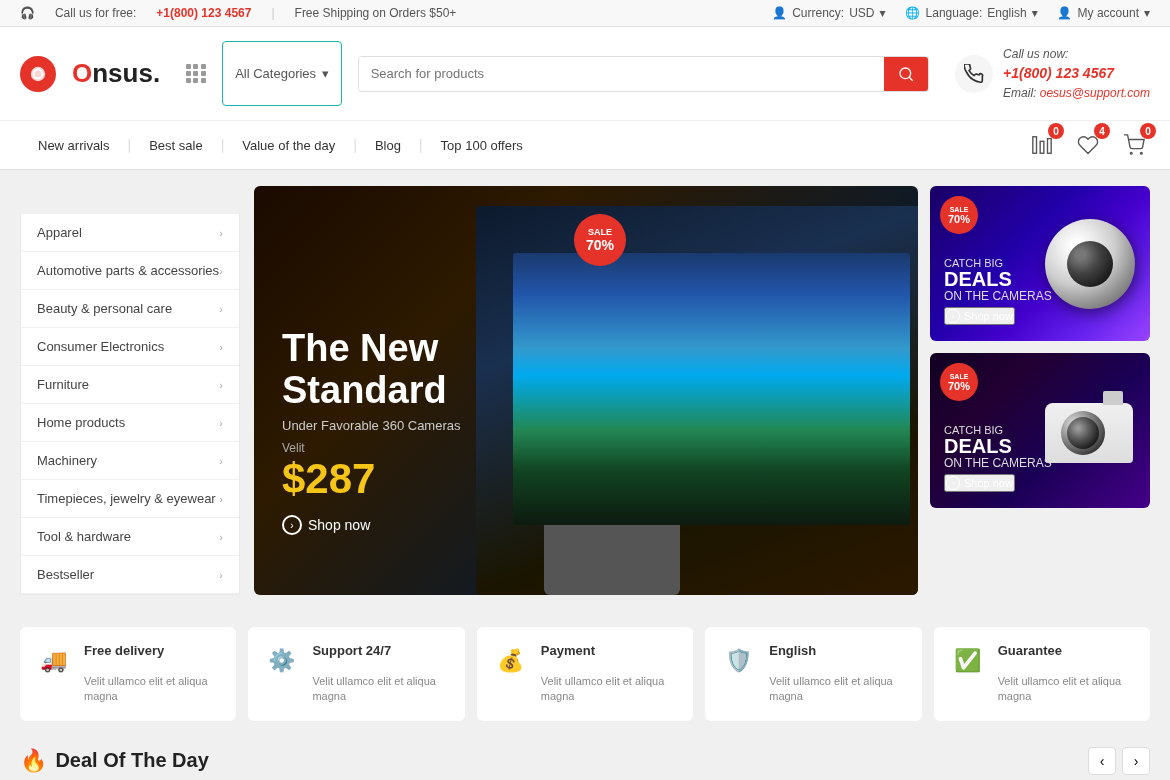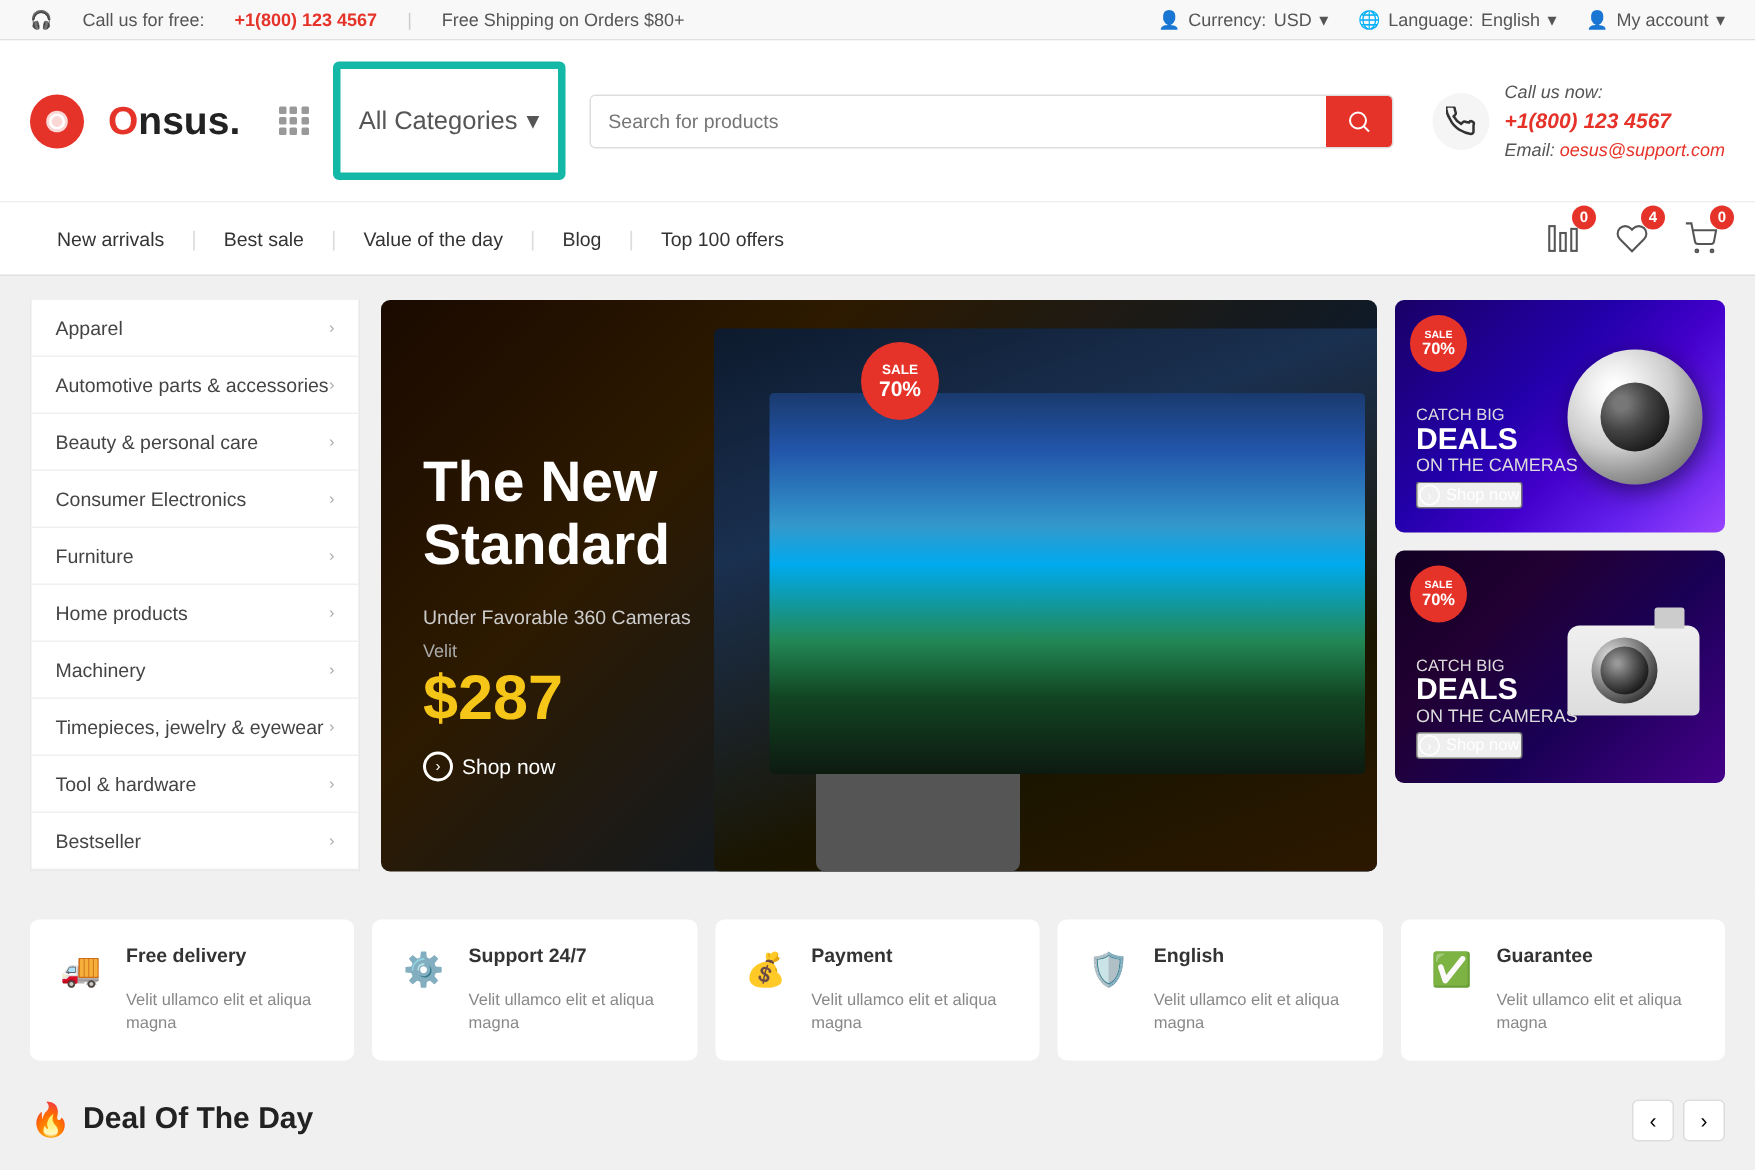--- a/index.html
+++ b/index.html
@@ -14,21 +14,21 @@
     .tb-sep { color: #ccc; }
 
     
     .header { background: #fff; padding: 14px 20px; display: flex; align-items: center; gap: 16px; border-bottom: 1px solid #eee; }
     .logo { font-size: 28px; font-weight: bold; color: #222; text-decoration: none; display: flex; align-items: center; gap: 16px; margin-right: 10px; }
     .logo-icon { width: 36px; height: 36px; background: #e63329; border-radius: 50%; display: inline-flex; align-items: center; justify-content: center; }
     .logo-icon svg { fill: white; }
     .logo-text { color: #222; font-weight: 900; font-size: 26px; }
     .grid-icon { display: grid; grid-template-columns: 1fr 1fr 1fr; gap: 2px; width: 20px; cursor: pointer; }
     .grid-icon span { width: 5px; height: 5px; background: #999; border-radius: 1px; display: block; }
-    .category-dropdown { display: flex; align-items: center; gap: 6px; border: 5px solid #14b8a6; padding: 24px 12px; border-radius: 4px; cursor: pointer; font-size: 17px; color: #555; white-space: nowrap; }
+    .category-dropdown { display: flex; align-items: center; gap: 6px; border: 1px solid #14b8a6; padding: 24px 12px; border-radius: 4px; cursor: pointer; font-size: 13px; color: #555; white-space: nowrap; }
     .search-bar { flex: 1; display: flex; align-items: center; border: 1px solid #ddd; border-radius: 4px; overflow: hidden; }
     .search-bar input { flex: 1; border: none; outline: none; padding: 9px 12px; font-size: 13px; color: #ec4899; }
     .search-btn { background: #e63329; border: none; padding: 9px 14px; cursor: pointer; display: flex; align-items: center; }
     .search-btn svg { fill: white; }
     .header-contact { display: flex; align-items: center; gap: 10px; margin-left: 10px; }
     .header-contact .phone-icon { width: 38px; height: 38px; border-radius: 50%; background: #f5f5f5; display: flex; align-items: center; justify-content: center; }
     .header-contact-text { font-size: 12px; color: #555; line-height: 1.5; font-style: italic; }
     .header-contact-text .phone { color: #e63329; font-weight: bold; font-size: 14px; }
     .header-contact-text .email { color: #e63329; }
 
@@ -42,29 +42,29 @@
     .nav-badge { position: absolute; top: -6px; right: -6px; background: #e63329; color: white; border-radius: 50%; width: 16px; height: 16px; font-size: 10px; display: flex; align-items: center; justify-content: center; font-weight: bold; }
 
     
     .main { display: flex; padding: 16px 20px; gap: 14px; background: #f0f0f0; }
 
     
     .sidebar { width: 220px; flex-shrink: 0; }
     .sidebar-header { background: #e63329; color: white; padding: 12px 16px; display: flex; align-items: center; gap: 8px; border-radius: 4px 4px 0 0; font-weight: bold; font-size: 14px; }
     .sidebar-header .dots-icon { display: grid; grid-template-columns: 1fr 1fr; gap: 2px; }
     .sidebar-header .dots-icon span { width: 4px; height: 4px; background: white; border-radius: 1px; }
-    .sidebar-menu { background: #fff; border: 1px solid #e8e8e8; border-top: none; }
+    .sidebar-menu { background: #fff; border: 1px solid #e8e8e8; border-top: none; margin-top: 28px; }
     .sidebar-item { display: flex; align-items: center; justify-content: space-between; padding: 11px 16px; border-bottom: 1px solid #f0f0f0; cursor: pointer; font-size: 13px; color: #444; }
     .sidebar-item .chevron { color: #aaa; font-size: 11px; }
 
     
     .hero-area { flex: 1; display: flex; gap: 12px; }
     .hero-banner { flex: 1; border-radius: 6px; overflow: hidden; position: relative; background: linear-gradient(135deg, #1a0a00 0%, #2d1a00 30%, #0a1a2d 70%, #001030 100%); min-height: 330px; display: flex; align-items: flex-end; }
     .hero-content { position: absolute; left: 28px; bottom: 60px; color: white; z-index: 2; }
-    .hero-title { font-size: 38px; font-weight: 900; line-height: 1.1; margin-bottom: 18px; }
+    .hero-title { font-size: 38px; font-weight: 900; line-height: 1.1; margin-bottom: 6px; }
     .hero-sub { font-size: 13px; color: #ccc; margin-bottom: 8px; }
     .hero-from { font-size: 12px; color: #aaa; }
     .hero-price { font-size: 42px; font-weight: 900; color: #f5c518; margin-bottom: 12px; }
     .hero-shop-btn { display: inline-flex; align-items: center; gap: 6px; background: transparent; color: white; border: none; font-size: 14px; cursor: pointer; }
     .hero-shop-btn .circle-arrow { width: 20px; height: 20px; border-radius: 50%; border: 2px solid white; display: flex; align-items: center; justify-content: center; font-size: 10px; }
     .sale-badge { position: absolute; top: 28px; left: 320px; width: 52px; height: 52px; border-radius: 50%; background: #e63329; color: white; display: flex; flex-direction: column; align-items: center; justify-content: center; font-size: 9px; font-weight: bold; z-index: 3; }
     .sale-badge .pct { font-size: 14px; font-weight: 900; }
 
     
     .side-banners { width: 220px; display: flex; flex-direction: column; gap: 12px; }
@@ -98,21 +98,21 @@
   </style>
 </head>
 <body>
 
 <div class="top-bar">
   <div class="top-bar-left">
     <span>🎧</span>
     <span>Call us for free:</span>
     <span class="highlight">+1(800) 123 4567</span>
     <span class="tb-sep">|</span>
-    <span>Free Shipping on Orders $80+</span>
+    <span>Free Shipping on Orders $50+</span>
   </div>
   <div class="top-bar-right">
     <div class="tb-item">
       <span>👤</span>
       <span>Currency:</span>
       <span>USD</span>
       <span>▾</span>
     </div>
     <div class="tb-item">
       <span>🌐</span>

